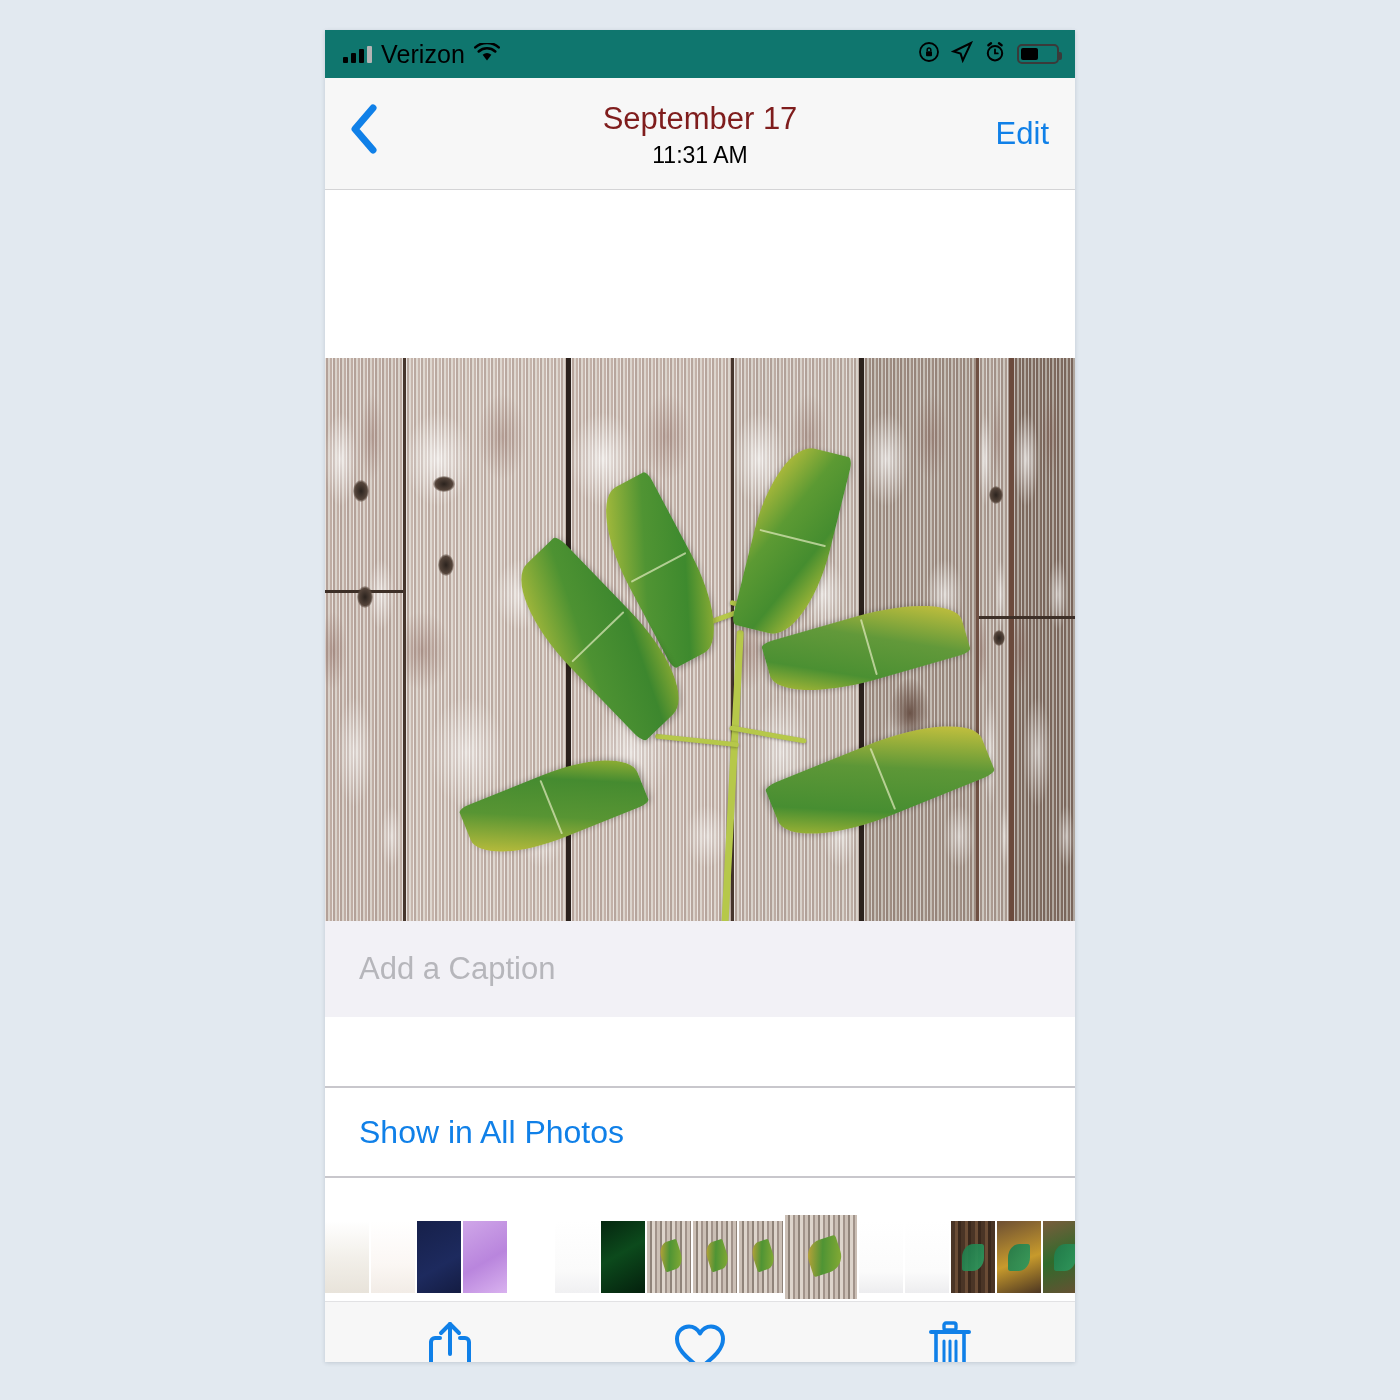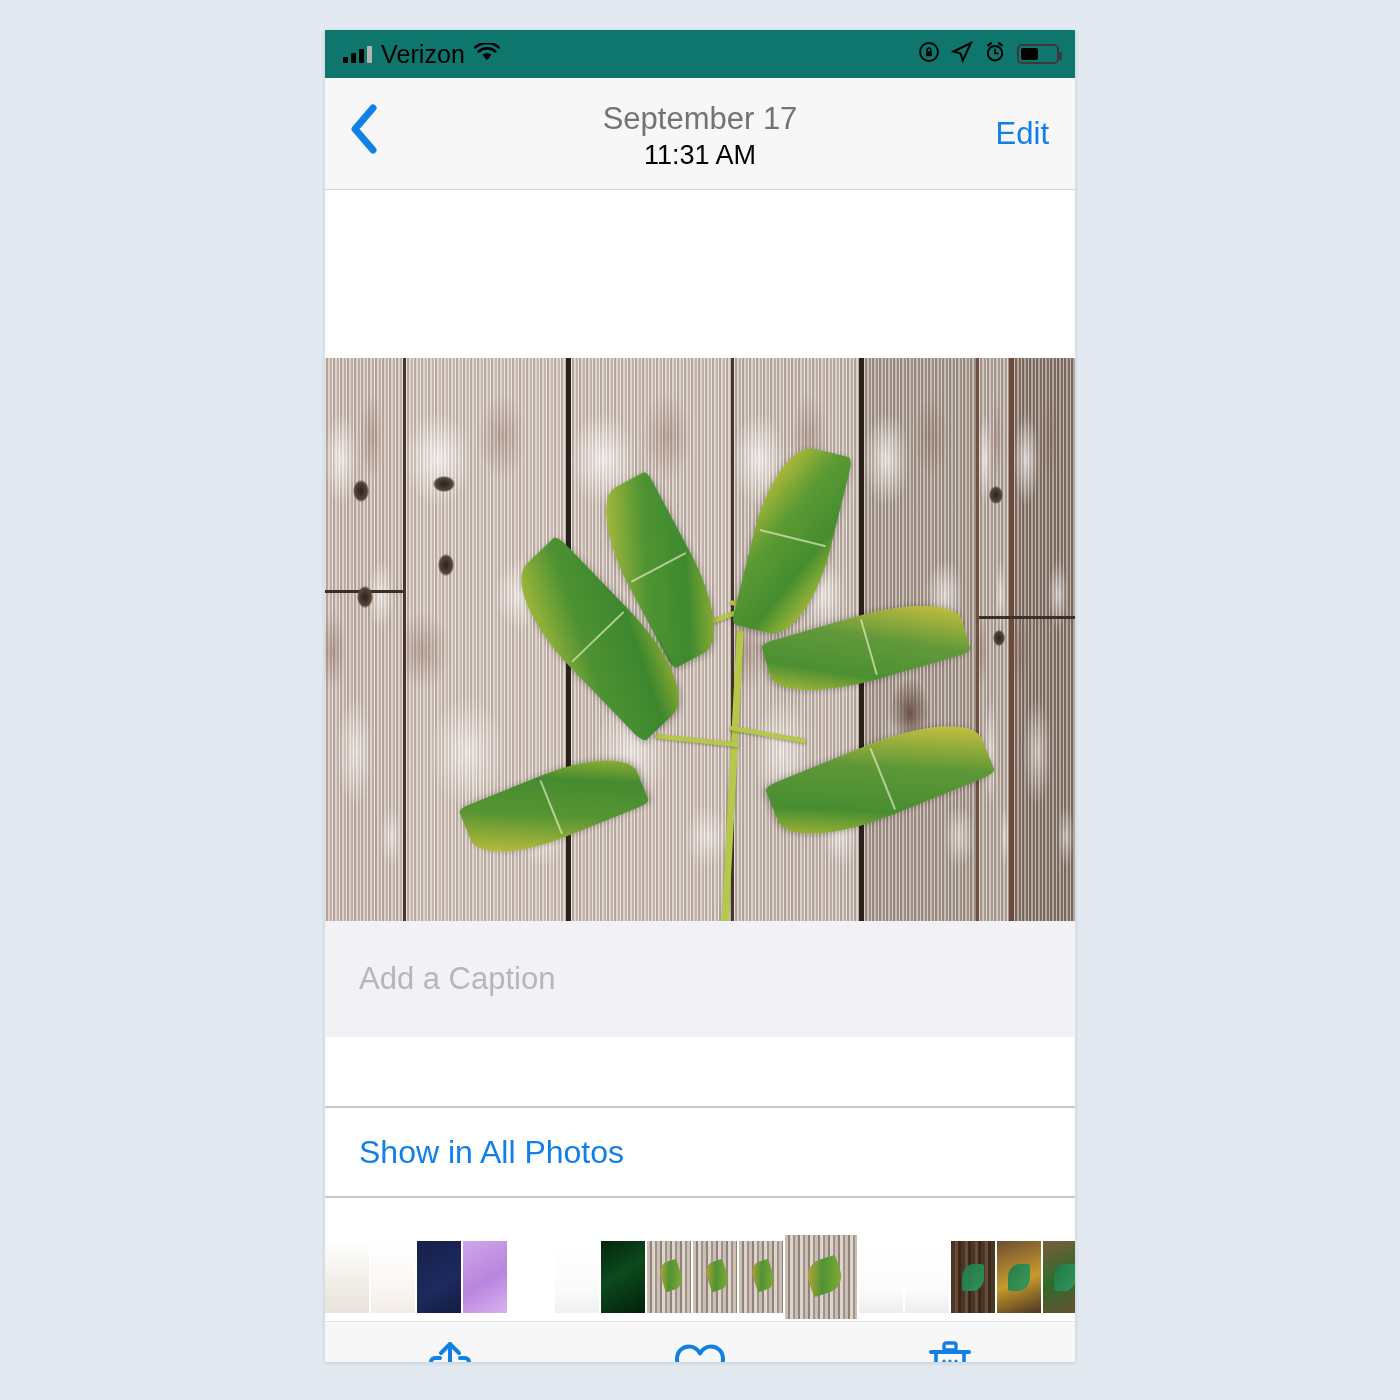--- a/index.html
+++ b/index.html
@@ -59,22 +59,22 @@
     border-bottom: 1px solid #d4d4d6;
   }
   .back-btn {
     position: absolute; left: 22px; top: 24px;
     width: 50px; height: 54px;
     display: flex; align-items: center; justify-content: flex-start;
   }
   .nav-title-wrap {
     position: absolute; left: 0; right: 0; top: 22px; text-align: center;
   }
-  .nav-title { font-size: 31px; color: #737373; line-height: 38px; }
-  .nav-sub { font-size: 27px; color: #000; line-height: 30px; margin-top: 2px; }
+  .nav-title { font-size: 31px; color: #7f1d1d; line-height: 38px; }
+  .nav-sub { font-size: 23px; color: #000; line-height: 30px; margin-top: 2px; }
   .edit-btn {
     position: absolute; right: 26px; top: 38px;
     font-size: 31px; color: #1080e8; margin-left: 28px;
   }
 
   
   .top-gap { height: 168px; background: #ffffff; }
 
   
   .photo {
@@ -120,21 +120,21 @@
     box-shadow: 0 2px 6px rgba(0,0,0,.28);
   }
   .leaflet::after {
     content:""; position:absolute; left:6%; right:6%; top:48%;
     height:2px; background: rgba(235,240,200,.65); border-radius:2px;
   }
   .stemline { position: absolute; background: #b6c84a; border-radius: 3px; box-shadow: 0 1px 3px rgba(0,0,0,.3); }
 
   
   .caption-box {
-    height: 116px; background: #f2f1f6;
+    height: 96px; background: #f2f1f6;
     display: flex; align-items: center; padding: 0 34px;
   }
   .caption-ph { font-size: 31px; color: #b6b6bb; }
 
   .white-gap-1 { height: 71px; background: #ffffff; border-bottom: 2px solid #c8c7cc; }
 
   .row-link {
     height: 90px; background: #ffffff;
     display: flex; align-items: center; padding: 0 34px;
     border-bottom: 2px solid #c8c7cc;

